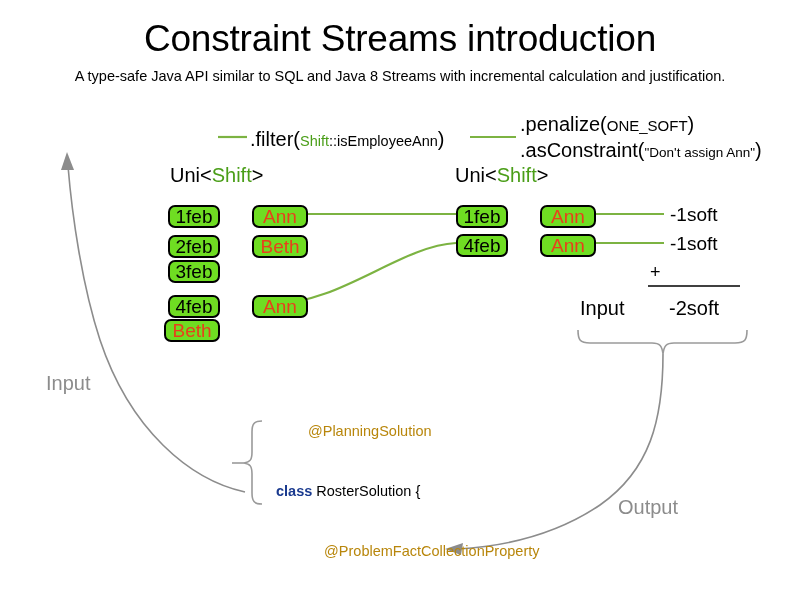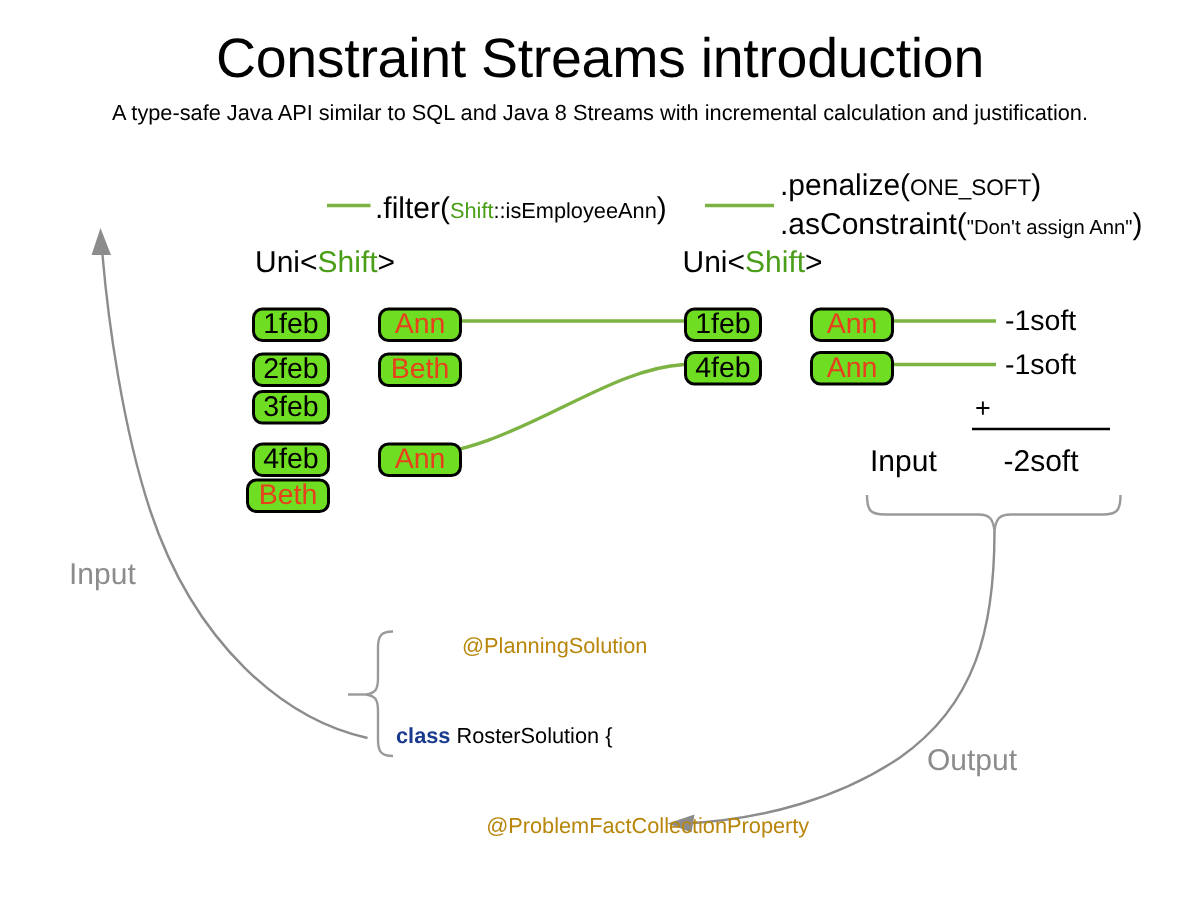--- a/index.html
+++ b/index.html
@@ -154,21 +154,21 @@
   .code-block {
     position: absolute;
     left: 264px;
     top: 381px;
     font-size: 14.5px;
     line-height: 20px;
     white-space: pre;
   }
   .code-line { white-space: pre; }
   .c-anno  { color: #b8860b; margin-left: 44px; }
-  .c-kw    { color: #1a3a8f; font-weight: bold; }
+  .c-kw    { color: #1a3a8f; font-weight: bold; margin-left: 12px; }
   .c-type  { color: #000000; }
 </style>
 </head>
 <body>
 
 <div id="page">
 
   <svg id="svg-layer" viewBox="0 0 800 600">
 
     <line x1="218" y1="137" x2="247" y2="137" stroke="#7cb342" stroke-width="2.2"></line>

